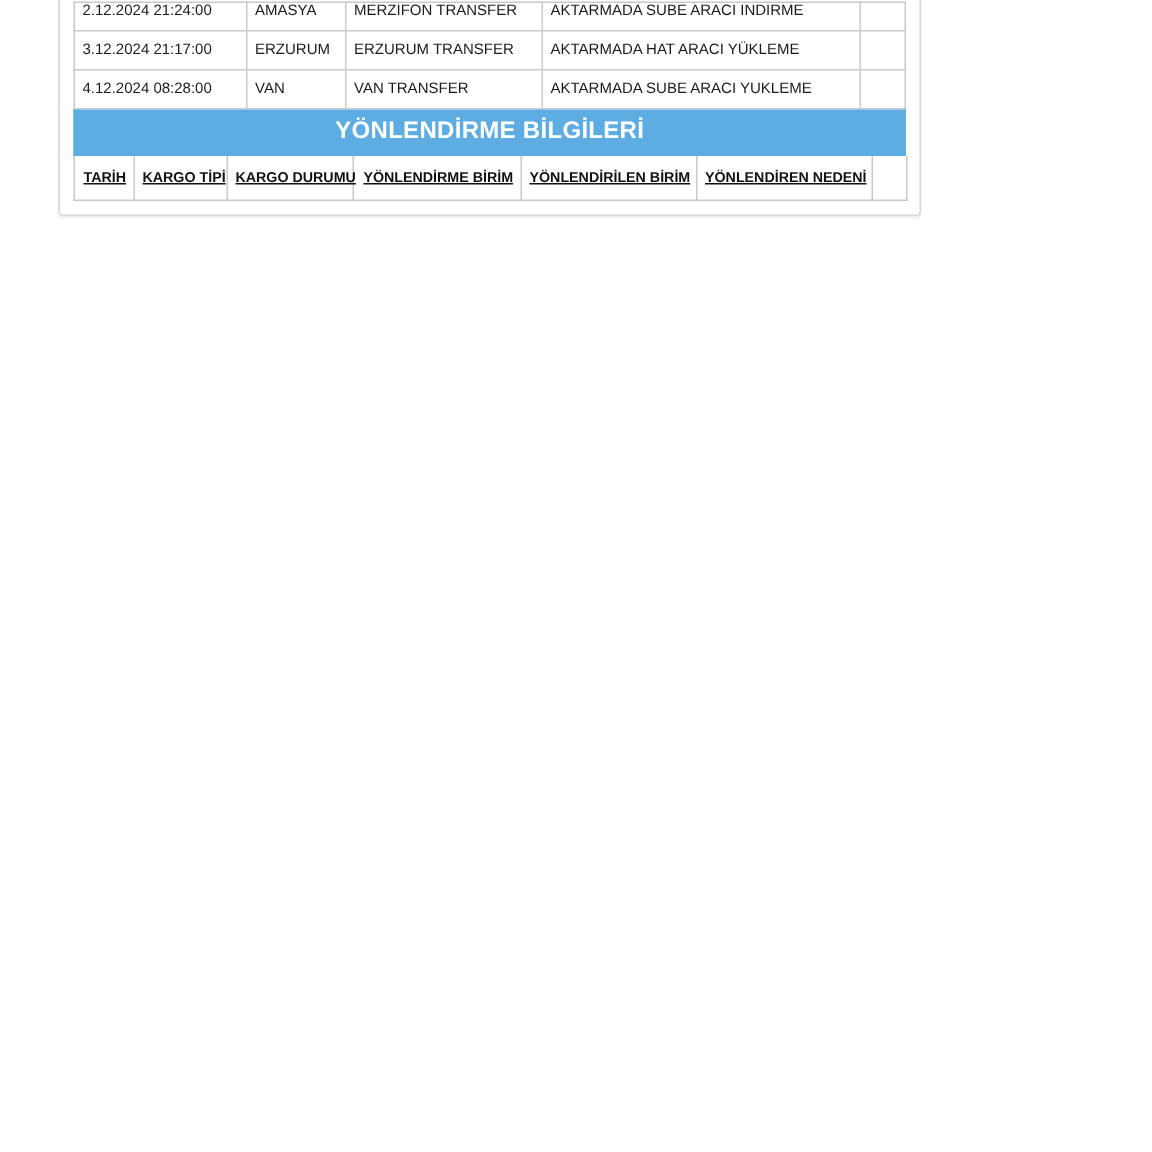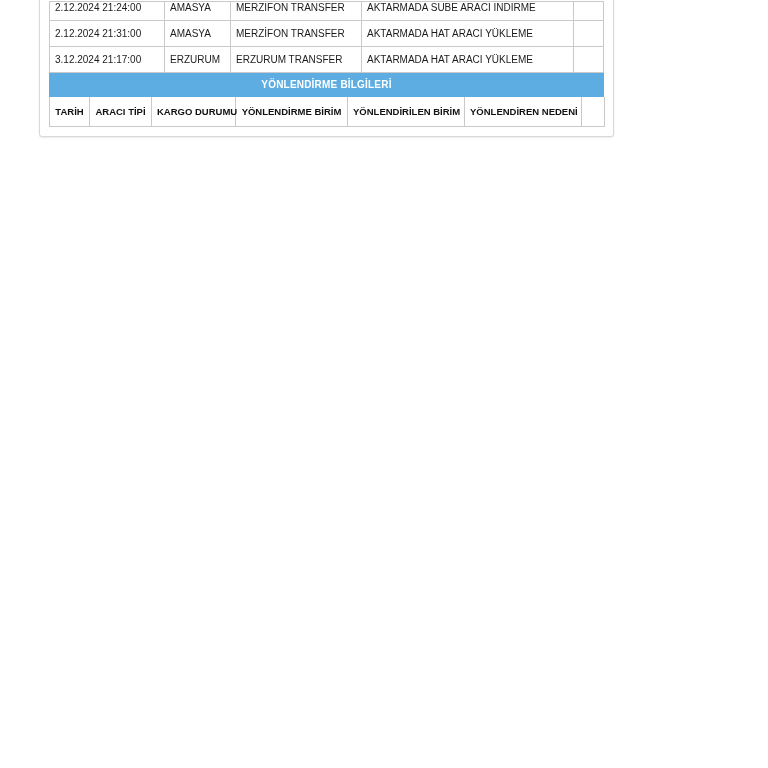--- a/index.html
+++ b/index.html
@@ -56,44 +56,45 @@
 
   tr.clipped td {
     
     padding-top: 0;
     padding-bottom: 7px;
     height: 9px;
   }
   .section-banner {
     background: #5dade2;
     color: #ffffff;
-    font-size: 10px;
+    font-size: 16px;
     font-weight: bold;
     letter-spacing: 0.2px;
     text-align: center;
     padding: 6px 0 6px 0;
     border: 1px solid #5dade2;
     border-top: none;
     margin-top: 0;
   }
   table.grid2 {
     border-collapse: collapse;
     width: 100%;
     table-layout: fixed;
   }
   table.grid2 th {
     border: 1px solid #c9c9c9;
     border-top: none;
     font-size: 9.5px;
     font-weight: bold;
     color: #111111;
     padding: 9px 5px 9px 5px;
-    text-align: center;
+    text-align: right;
     white-space: nowrap;
     vertical-align: middle;
+    text-decoration: underline;
   }
   col.d-date   { width: 40px; }
   col.d-type   { width: 62px; }
   col.d-status { width: 84px; }
   col.d-from   { width: 112px; }
   col.d-to     { width: 117px; }
   col.d-reason { width: 117px; }
   col.d-tail   { width: 23px; }
 </style>
 </head>
@@ -113,52 +114,52 @@
       </colgroup>
       <tbody>
         <tr class="clipped">
           <td>2.12.2024 21:24:00</td>
           <td>AMASYA</td>
           <td>MERZİFON TRANSFER</td>
           <td>AKTARMADA SUBE ARACI INDIRME</td>
           <td></td>
         </tr>
         <tr>
-          <td>2.12.2024 21:31:00</td>
-          <td>AMASYA</td>
-          <td>MERZİFON TRANSFER</td>
+          <td>3.12.2024 21:17:00</td>
+          <td>ERZURUM</td>
+          <td>ERZURUM TRANSFER</td>
           <td>AKTARMADA HAT ARACI YÜKLEME</td>
           <td></td>
         </tr>
         <tr>
-          <td>3.12.2024 21:17:00</td>
-          <td>ERZURUM</td>
-          <td>ERZURUM TRANSFER</td>
-          <td>AKTARMADA HAT ARACI YÜKLEME</td>
+          <td>4.12.2024 08:28:00</td>
+          <td>VAN</td>
+          <td>VAN TRANSFER</td>
+          <td>AKTARMADA SUBE ARACI YUKLEME</td>
           <td></td>
         </tr>
       </tbody>
     </table>
 
     <div class="section-banner">YÖNLENDİRME BİLGİLERİ</div>
 
     <table class="grid2">
       <colgroup>
         <col class="d-date">
           <col class="d-type">
           <col class="d-status">
         <col class="d-from">
           <col class="d-to">
           <col class="d-reason">
           <col class="d-tail">
       </colgroup>
       <thead>
         <tr>
           <th>TARİH</th>
-          <th>ARACI TİPİ</th>
+          <th>KARGO TİPİ</th>
           <th>KARGO DURUMU</th>
           <th>YÖNLENDİRME BİRİM</th>
           <th>YÖNLENDİRİLEN BİRİM</th>
           <th>YÖNLENDİREN NEDENİ</th>
           <th></th>
         </tr>
       </thead>
       <tbody></tbody>
     </table>
 

